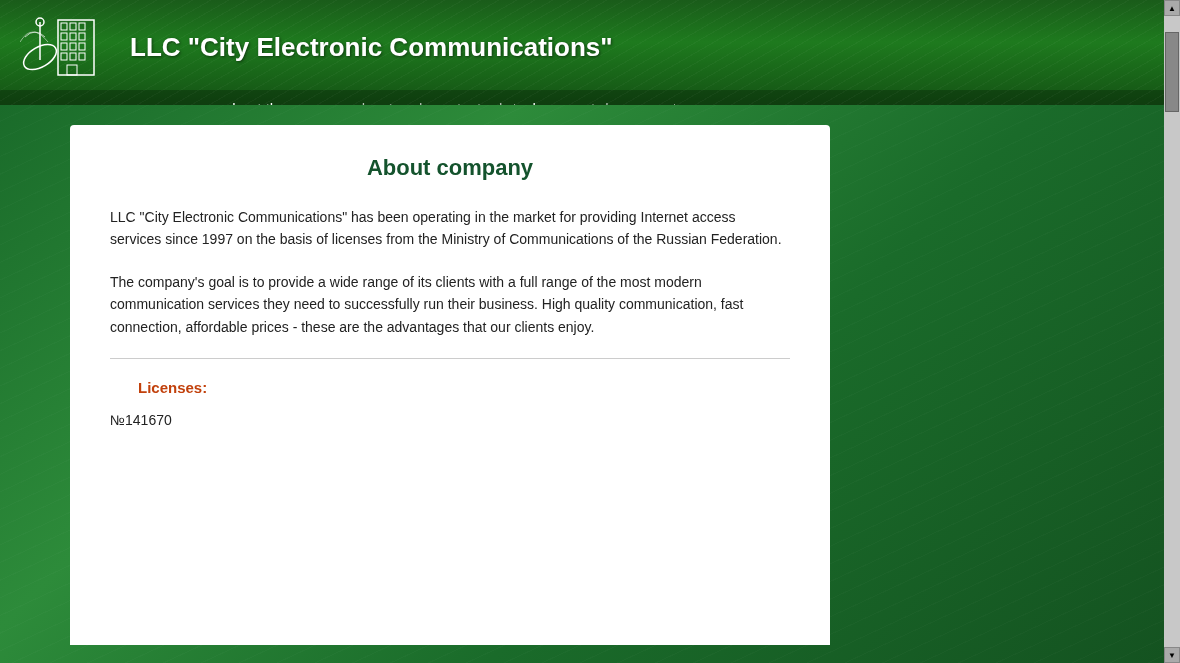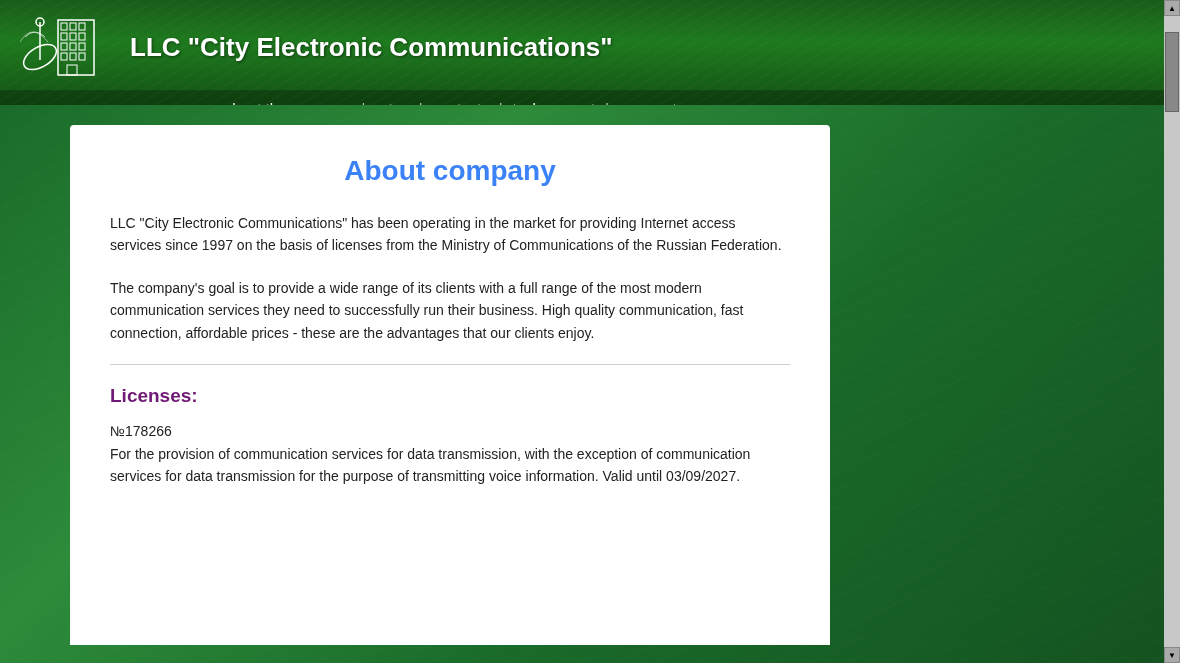--- a/index.html
+++ b/index.html
@@ -114,44 +114,45 @@
       max-width: 760px;
       margin: 0 auto 0 0;
       padding: 30px 40px 30px 40px;
       position: relative;
       z-index: 1;
       min-height: 520px;
     }
 
     .page-title {
       text-align: center;
-      font-size: 28px;
+      font-size: 22px;
       font-weight: bold;
-      color: #3b82f6;
+      color: #14532d;
       margin-bottom: 25px;
     }
 
     .intro-text {
       font-size: 14px;
       color: #222;
       line-height: 1.6;
       margin-bottom: 20px;
     }
 
     .divider {
       border: none;
       border-top: 1px solid #ccc;
       margin: 20px 0;
     }
 
     .licenses-heading {
-      font-size: 19px;
+      font-size: 15px;
       font-weight: bold;
-      color: #701a75;
+      color: #c2410c;
       margin-bottom: 16px;
+      margin-left: 28px;
     }
 
     .license-block {
       margin-bottom: 20px;
     }
 
     .license-number {
       font-size: 14px;
       color: #222;
       margin-bottom: 4px;
@@ -253,22 +254,21 @@
     <h2 class="page-title">About company</h2>
 
     <p class="intro-text">LLC "City Electronic Communications" has been operating in the market for providing Internet access services since 1997 on the basis of licenses from the Ministry of Communications of the Russian Federation.</p>
     <p class="intro-text">The company's goal is to provide a wide range of its clients with a full range of the most modern communication services they need to successfully run their business. High quality communication, fast connection, affordable prices - these are the advantages that our clients enjoy.</p>
 
     <hr class="divider">
 
     <p class="licenses-heading">Licenses:</p>
 
     <div class="license-block">
-      <p class="license-number">№178266</p>
-      <p class="license-desc">For the provision of communication services for data transmission, with the exception of communication services for data transmission for the purpose of transmitting voice information. Valid until 03/09/2027.</p>
+      <p class="license-number">№141670</p>
     </div>
 
 
   </div>
 </div>
 
 <div class="scrollbar">
   <div class="scrollbar-arrow">▲</div>
   <div class="scrollbar-thumb"></div>
   <div class="scrollbar-arrow scrollbar-arrow-bottom">▼</div>

